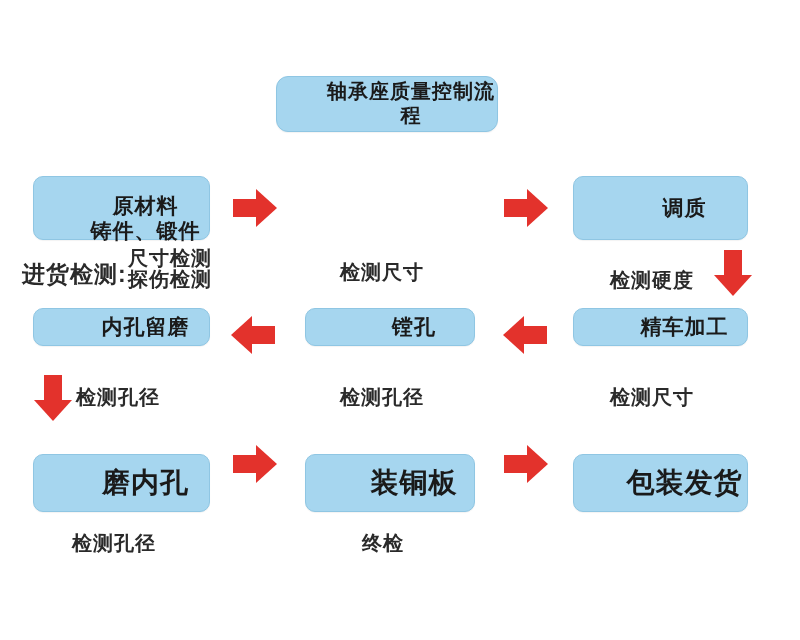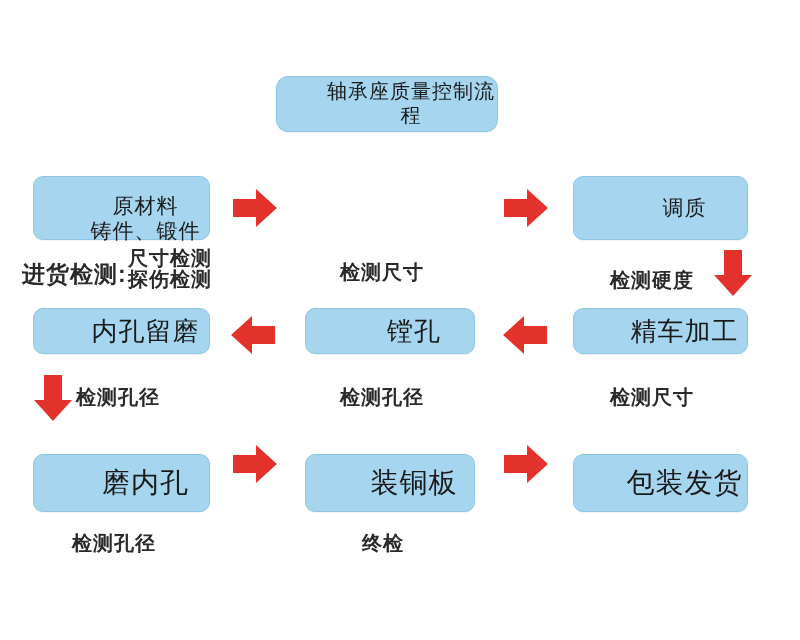--- a/index.html
+++ b/index.html
@@ -21,43 +21,43 @@
     position: absolute;
     box-sizing: border-box;
     background: #a6d6ef;
     border: 1px solid #8fc6e3;
     border-radius: 10px;
     display: flex;
     align-items: center;
     justify-content: center;
     text-align: center;
     color: #1a1a1a;
-    font-weight: 400;
+    font-weight: 700;
     letter-spacing: 1px;
     line-height: 1.18;
     box-shadow: 0 1px 1px rgba(0,0,0,0.05);
     padding-left: 48px;
   }
   .node.title-node {
     left: 276px;
     top: 76px;
     width: 222px;
     height: 56px;
     font-size: 20px;
     border-radius: 12px;
   }
   .node.r1 {
     top: 176px;
     height: 64px;
     font-size: 21px;
   }
   .node.r2 {
     top: 308px;
-    height: 46px;
-    font-size: 26px;
+    height: 38px;
+    font-size: 21px;
   }
   .node.r3 {
     top: 454px;
     height: 58px;
     font-size: 28px;
   }
   .col1 { left: 33px;  width: 177px; }
   .col2 { left: 305px; width: 170px; }
   .col3 { left: 573px; width: 175px; }
 

